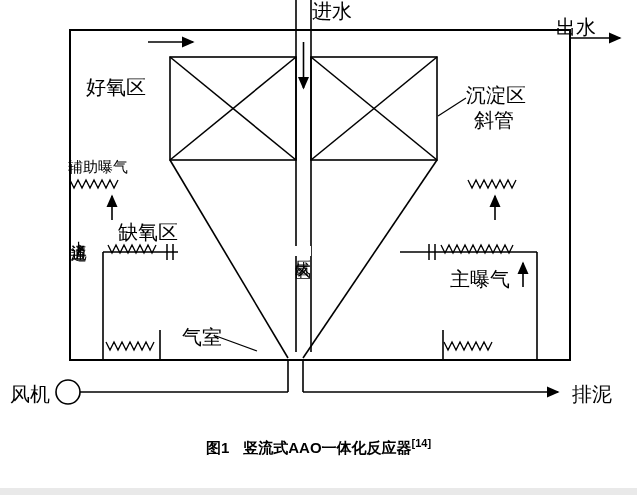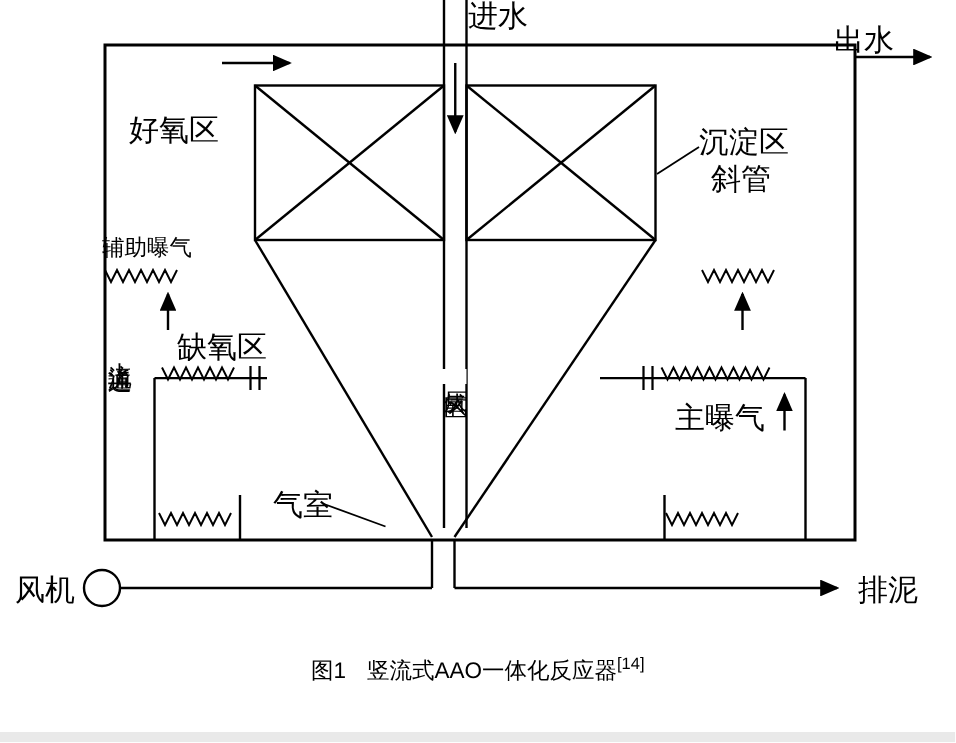--- a/index.html
+++ b/index.html
@@ -12,37 +12,37 @@
   }
   svg{position:absolute;left:0;top:0;}
   .lbl{
     position:absolute;
     font-size:20px;
     color:#000;
     line-height:1.15;
     white-space:nowrap;
     font-family:"Liberation Sans",sans-serif;
   }
-  .lbl.small{font-size:15px;font-family:Liberation Serif, serif;}
+  .lbl.small{font-size:15px;}
   .vlabel{
     position:absolute;
     font-size:16px;
     color:#000;
     writing-mode:vertical-rl;
     text-orientation:upright;
     letter-spacing:2px;
     line-height:1.05;
     font-family:"Liberation Sans",sans-serif;
   }
   .vlabel.bg{background:#ffffff;padding:2px 0;}
   .caption{
     position:absolute;
     left:0;width:637px;
     text-align:center;
-    font-weight:normal;
+    font-weight:bold;
     font-size:15px;
     color:#000;
   }
   .caption .gap{display:inline-block;width:14px;}
   sup{font-size:11px;}
   .footer-strip{
     position:absolute;left:0;bottom:0;width:637px;height:7px;
     background:#e9e9e9;
   }
 </style>

